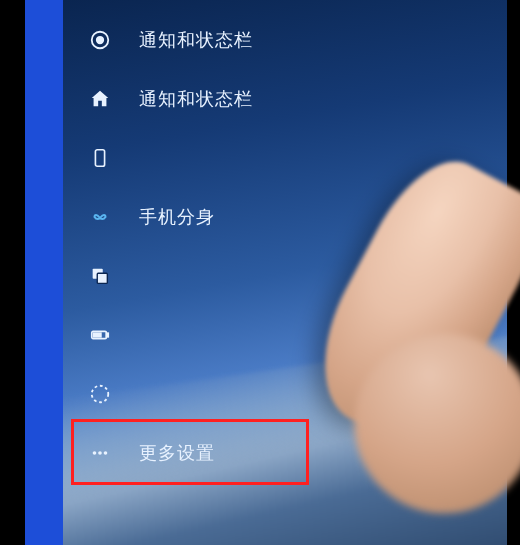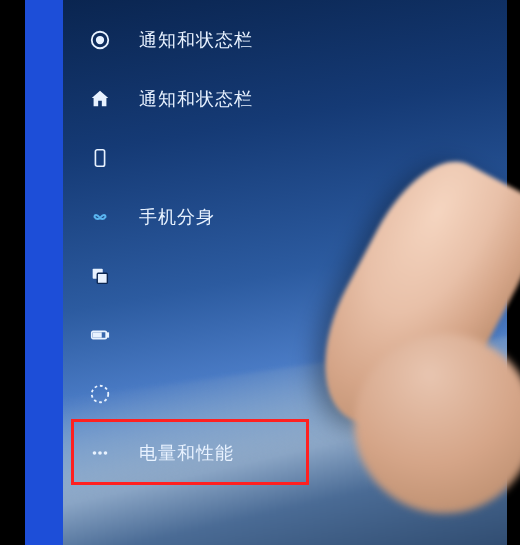--- a/index.html
+++ b/index.html
@@ -185,21 +185,21 @@
 
 
       <div class="settings-item" style="position:relative;">
         <span class="icon-box">
           <svg viewBox="0 0 24 24" fill="#e8f2ff">
               <circle cx="6" cy="12" r="2"></circle>
               <circle cx="12" cy="12" r="2"></circle>
               <circle cx="18" cy="12" r="2"></circle>
             </svg>
         </span>
-        <span class="item-label">电量和性能</span>
+        <span class="item-label">更多设置</span>
         <div class="highlight-box" style="top:-4px;"></div>
       </div>
 
     </div>
   </div>
 </div>
 
 <div class="finger">
   <div class="finger-shape"></div>
 </div>

